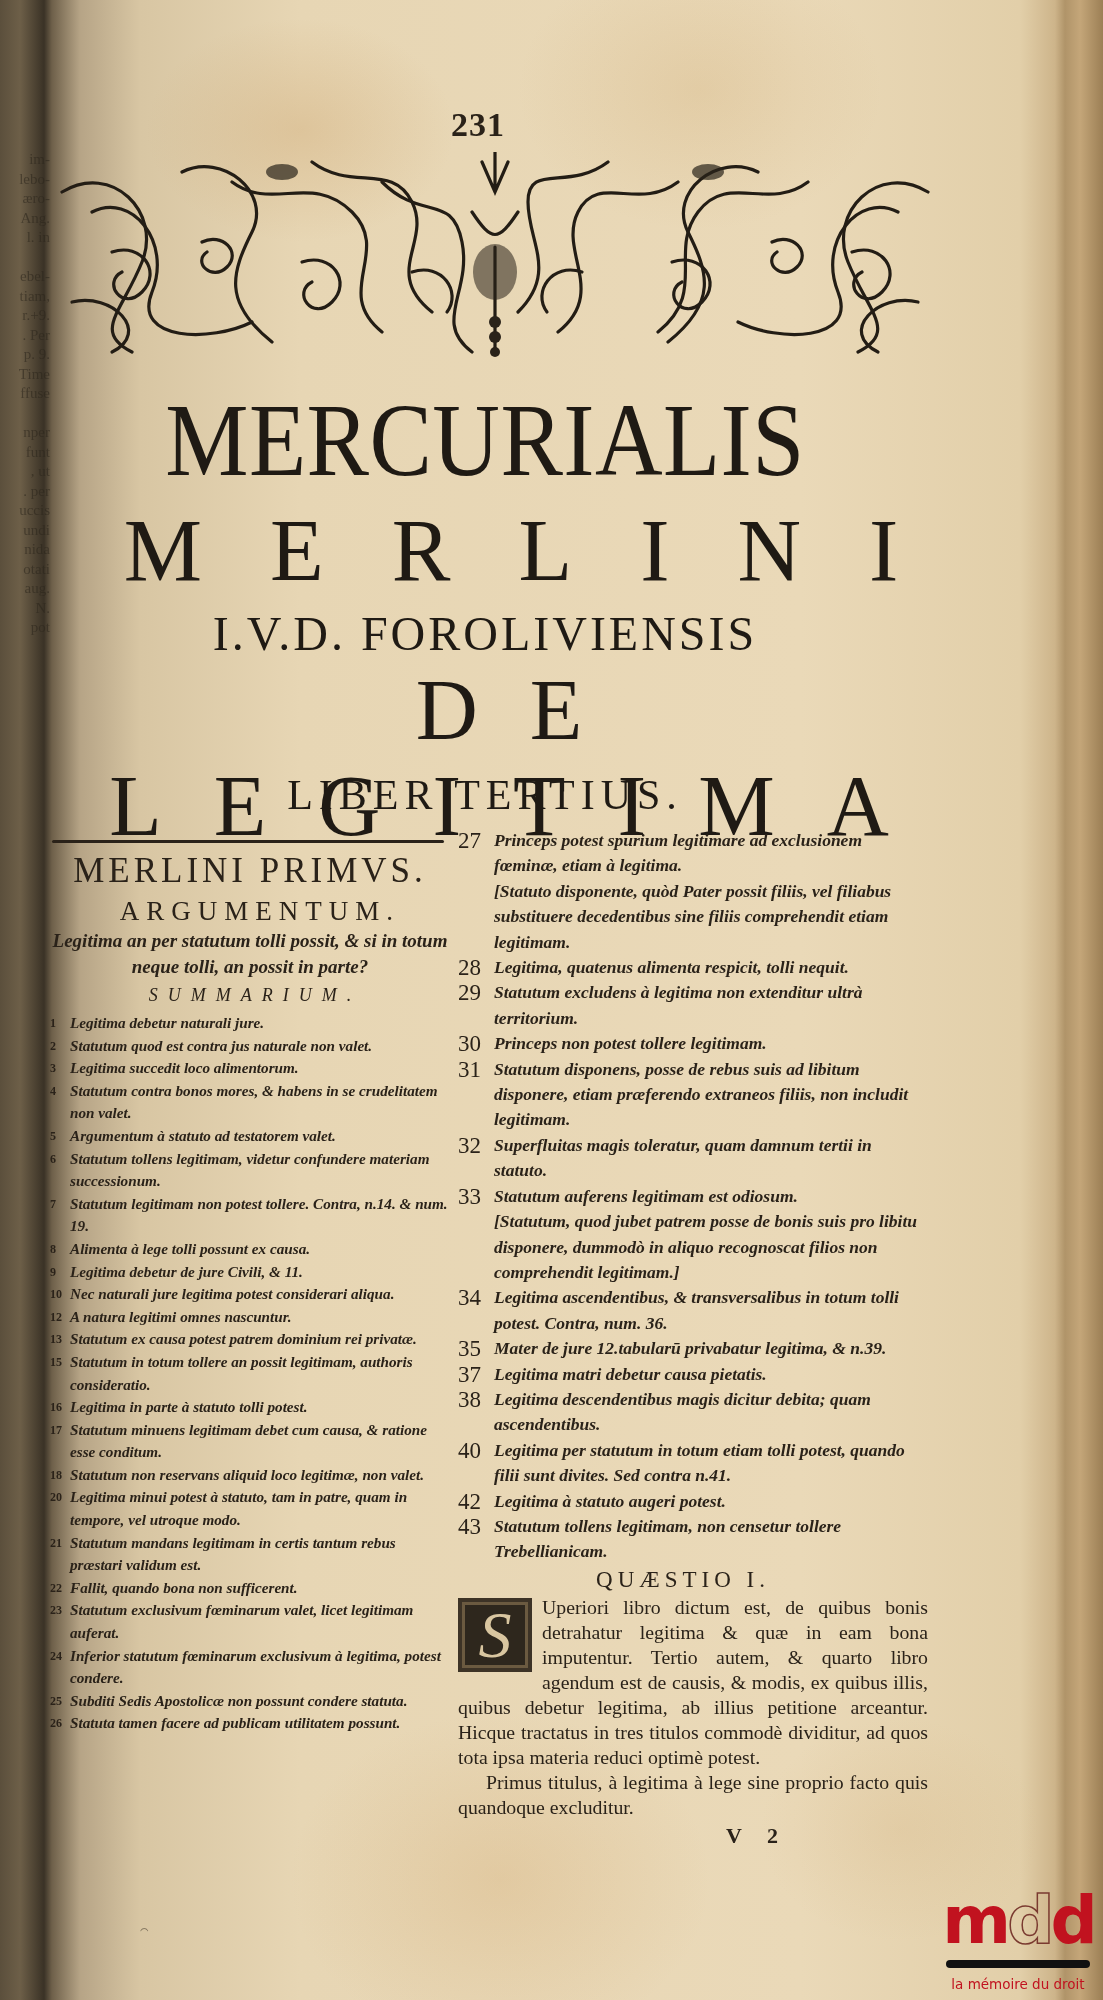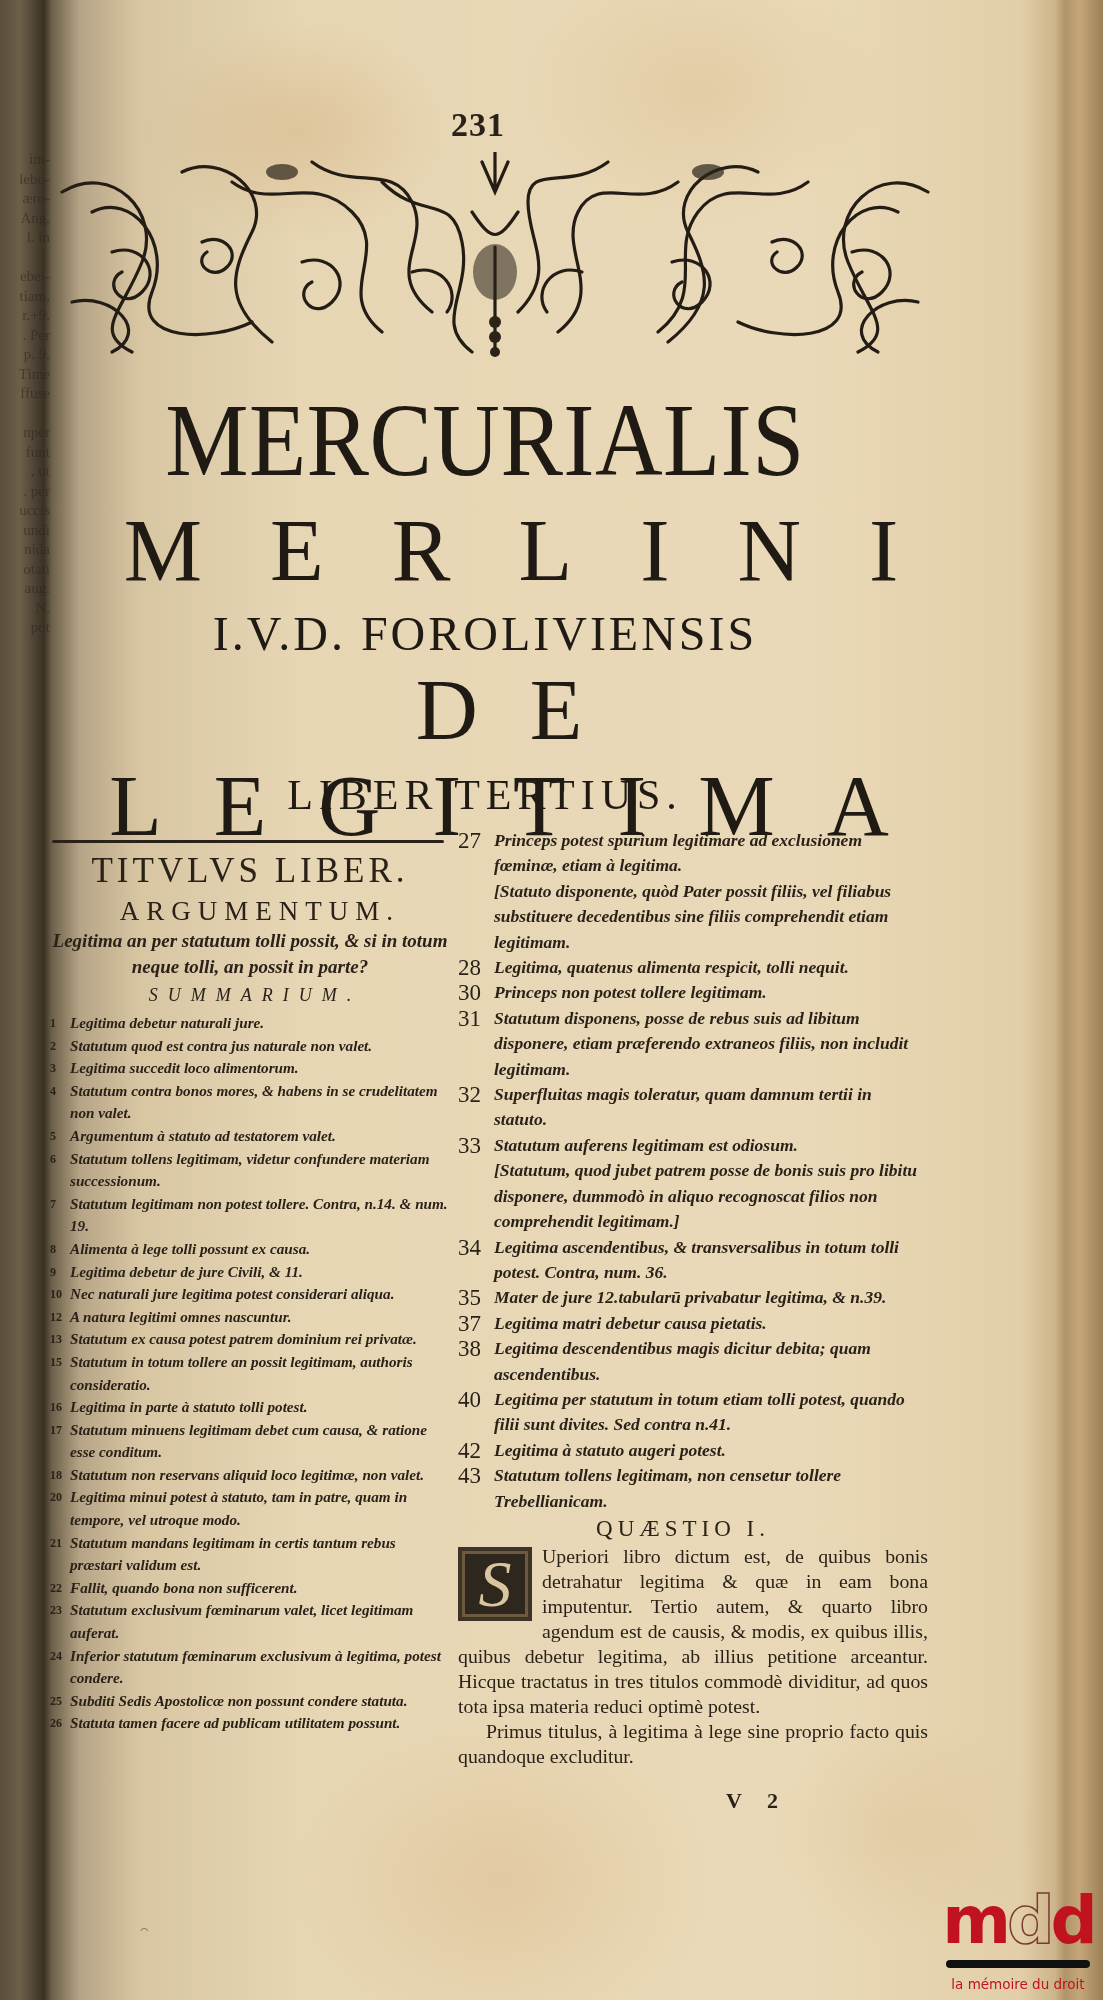--- a/index.html
+++ b/index.html
@@ -62,21 +62,21 @@
 
   .questio { font-size:23px; letter-spacing:5px; text-align:center; line-height:30px; margin-left:-20px; }
   .body-text { font-size:19.8px; line-height:25px; text-align:justify; }
   .drop-cap {
     float:left; width:74px; height:74px; margin:3px 10px 0 0;
     background:#2e271d; display:flex; align-items:center; justify-content:center;
     color:#d9c6a0; font-size:66px; font-family:"Liberation Serif",serif; font-style:italic;
     box-shadow: inset 0 0 0 4px #3d3326, inset 0 0 0 7px #6b5a40;
   }
   .indent { text-indent:28px; }
-  .signature { font-size:22px; font-weight:bold; text-align:right; padding-right:140px; line-height:28px; letter-spacing:10px; margin-top:18px; }
+  .signature { font-size:22px; font-weight:bold; text-align:right; padding-right:140px; line-height:28px; letter-spacing:10px; margin-top:2px; }
 
   .stray-mark { position:absolute; left:140px; top:1913px; font-size:14px; opacity:0.6; }
 
   .watermark { position:absolute; left:938px; top:1890px; width:160px; }
   .mdd { font-family:"DejaVu Sans","Liberation Sans",sans-serif; font-size:66px; font-weight:bold; color:#c1121f; letter-spacing:-4px; line-height:62px; text-align:center; }
   .mdd .outline { color:transparent; -webkit-text-stroke:1.5px #7a3a30; }
   .mdd-bar { height:8px; background:#111; border-radius:4px; margin:8px 8px 8px 8px; }
   .mdd-tag { font-family:"DejaVu Sans","Liberation Sans",sans-serif; font-size:13.5px; color:#c1121f; text-align:center; }
 </style>
 </head>
@@ -156,21 +156,21 @@
 
   <div class="title-block t1">MERCURIALIS</div>
   <div class="title-block t2">MERLINI</div>
   <div class="title-block t3">I.V.D. FOROLIVIENSIS</div>
   <div class="title-block t5">LIBER TERTIUS.</div>
   <div class="title-block t4">DE LEGITIMA</div>
 
   <div class="rule"></div>
 
   <div class="col-left">
-    <div class="titulus">TITVLVS LIBER.</div>
+    <div class="titulus">MERLINI PRIMVS.</div>
     <div class="argumentum">ARGUMENTUM.</div>
     <div class="argument-text">Legitima an per statutum tolli possit, &amp; si in totum neque tolli, an possit in parte?</div>
     <div class="summarium">SUMMARIUM.</div>
     <div class="sum-list" id="sum-left">
         <div class="sum-item">
           <span class="num">1</span>
           <span class="txt">Legitima debetur naturali jure.</span>
         </div>
         <div class="sum-item">
           <span class="num">2</span>
@@ -266,20 +266,24 @@
   <div class="col-right">
     <div class="sum-list" id="sum-right">
         <div class="sum-item">
           <span class="num">27</span>
           <span class="txt">Princeps potest spurium legitimare ad exclusionem fœminæ, etiam à legitima.</span>
         </div>
         <div class="sum-note">[Statuto disponente, quòd Pater possit filiis, vel filiabus substituere decedentibus sine filiis comprehendit etiam legitimam.</div>
         <div class="sum-item">
           <span class="num">28</span>
           <span class="txt">Legitima, quatenus alimenta respicit, tolli nequit.</span>
+        </div>
+        <div class="sum-item">
+          <span class="num">29</span>
+          <span class="txt">Statutum excludens à legitima non extenditur ultrà territorium.</span>
         </div>
         <div class="sum-item">
           <span class="num">30</span>
           <span class="txt">Princeps non potest tollere legitimam.</span>
         </div>
         <div class="sum-item">
           <span class="num">31</span>
           <span class="txt">Statutum disponens, posse de rebus suis ad libitum disponere, etiam præferendo extraneos filiis, non includit legitimam.</span>
         </div>
         <div class="sum-item">

